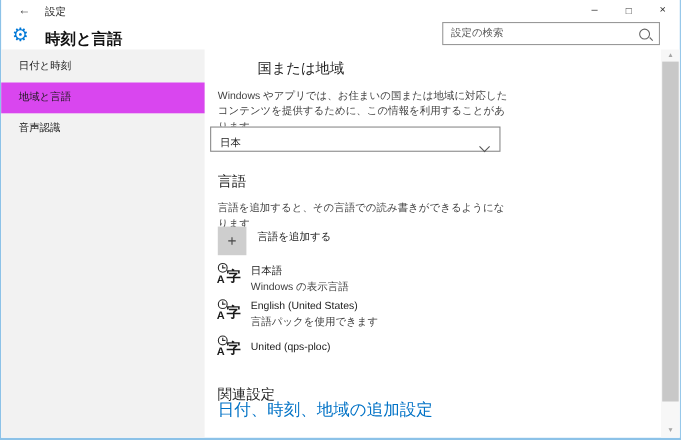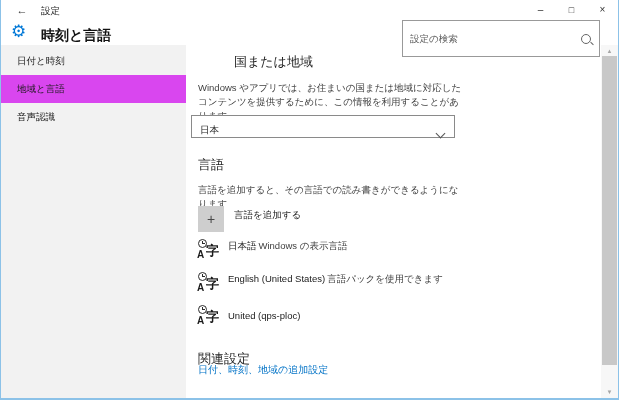--- a/index.html
+++ b/index.html
@@ -11,48 +11,48 @@
   }
   
   .back-btn{position:absolute;left:8px;top:0;width:26px;height:20px;line-height:20px;text-align:center;font-size:11px;color:#333;cursor:pointer;}
   .win-title{position:absolute;left:40px;top:5px;font-size:9.5px;color:#222;}
   .win-controls{position:absolute;right:0;top:0;display:flex;}
   .win-btn{width:31px;height:20px;line-height:20px;text-align:center;font-size:10px;color:#333;cursor:pointer;}
   .win-btn.maxi{font-size:9px;}
   
   .gear{position:absolute;left:10px;top:23px;font-size:17px;line-height:1;color:#0078d7;}
   .page-title{position:absolute;left:40px;top:27px;font-size:14px;font-weight:bold;color:#111;}
-  .search-box{position:absolute;left:401px;top:20px;width:198px;height:37px;box-sizing:border-box;border:1px solid #999;display:flex;align-items:center;background:#fff;}
+  .search-box{position:absolute;left:401px;top:20px;width:198px;height:21px;box-sizing:border-box;border:1px solid #999;display:flex;align-items:center;background:#fff;}
   .search-input{flex:1;min-width:0;border:none;outline:none;background:transparent;font-family:inherit;font-size:9.5px;color:#333;padding:0 4px 0 7px;}
   .search-input::placeholder{color:#5a5a5a;opacity:1;}
   .mag{position:relative;width:8px;height:8px;border:1px solid #666;border-radius:50%;margin-right:8px;flex:none;}
   .mag::after{content:"";position:absolute;width:4px;height:1px;background:#666;transform:rotate(45deg);right:-4px;bottom:-1px;}
   
   .sidebar{position:absolute;left:0;top:45px;bottom:0;width:185px;background:#f2f2f2;padding-top:2px;box-sizing:border-box;}
   .side-item{height:28px;line-height:28px;padding-left:16px;font-size:9.5px;color:#1a1a1a;cursor:pointer;}
   .side-item.selected{background:#d946ef;}
   
   .sec-h{position:absolute;left:197px;font-size:13px;color:#1f1f1f;font-weight:400;}
   .para{position:absolute;left:197px;width:264px;font-size:9.5px;line-height:14px;color:#3f3f3f;word-break:break-all;}
   .dropdown{position:absolute;left:190px;top:115px;width:264px;height:23px;box-sizing:border-box;border:1px solid #8a8a8a;display:flex;align-items:flex-end;padding:0 10px 0 8px;font-size:9.5px;color:#222;background:#fff;cursor:pointer;}
   .chev{margin-left:auto;width:6px;height:6px;border-right:1px solid #555;border-bottom:1px solid #555;transform:rotate(45deg);margin-top:-3px;}
   .add-btn{position:absolute;left:197px;top:206px;width:26px;height:26px;background:#cecece;display:flex;align-items:center;justify-content:center;font-size:14px;color:#484848;cursor:pointer;}
   .add-label{position:absolute;left:233px;top:209px;font-size:9.5px;color:#222;cursor:pointer;}
   .lang-item{position:absolute;left:196px;display:flex;gap:9px;cursor:pointer;}
-  .lang-texts{display:flex;flex-direction:row;gap:2px;padding-top:1px;}
+  .lang-texts{display:flex;flex-direction:column;gap:2px;padding-top:1px;}
   .lang-name{font-size:9.5px;color:#1a1a1a;}
   .lang-status{font-size:9.5px;color:#3f3f3f;}
   .lang-texts.single{padding-top:5px;}
   .lang-icon{position:relative;width:22px;height:22px;flex:none;}
   .li-clock{position:absolute;left:1px;top:0;width:9px;height:9px;border:1.3px solid #2b2b2b;border-radius:50%;box-sizing:border-box;}
   .li-clock::before{content:"";position:absolute;left:3px;top:1px;width:1px;height:2.5px;background:#2b2b2b;}
   .li-clock::after{content:"";position:absolute;left:3px;top:3px;width:2.5px;height:1px;background:#2b2b2b;}
   .li-a{position:absolute;left:0;bottom:1px;font-size:10px;font-weight:bold;color:#1a1a1a;line-height:1;}
   .li-ji{position:absolute;right:0;top:5px;font-size:13px;font-weight:bold;color:#1a1a1a;line-height:1;}
-  .link{position:absolute;left:197px;top:363px;font-size:10px;color:#0072c6;cursor:pointer;}
+  .link{position:absolute;left:197px;top:363px;font-size:15px;color:#0072c6;cursor:pointer;}
   
   .scrollbar{position:absolute;right:0;top:45px;bottom:0;width:17px;background:#f7f7f7;}
   .sb-arrow{position:absolute;left:0;width:17px;height:10px;text-align:center;font-size:6px;line-height:10px;color:#a6a6a6;cursor:pointer;}
   .sb-up{top:1px;}
   .sb-down{bottom:1px;}
   .sb-thumb{position:absolute;top:11px;left:1px;width:15px;height:309px;background:#c8c8c8;cursor:pointer;}
 </style>
 </head>
 <body>
 

